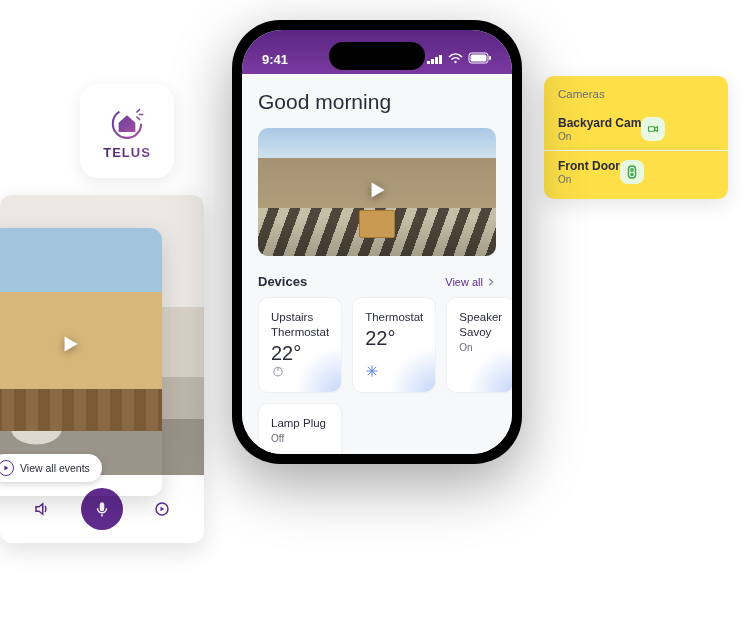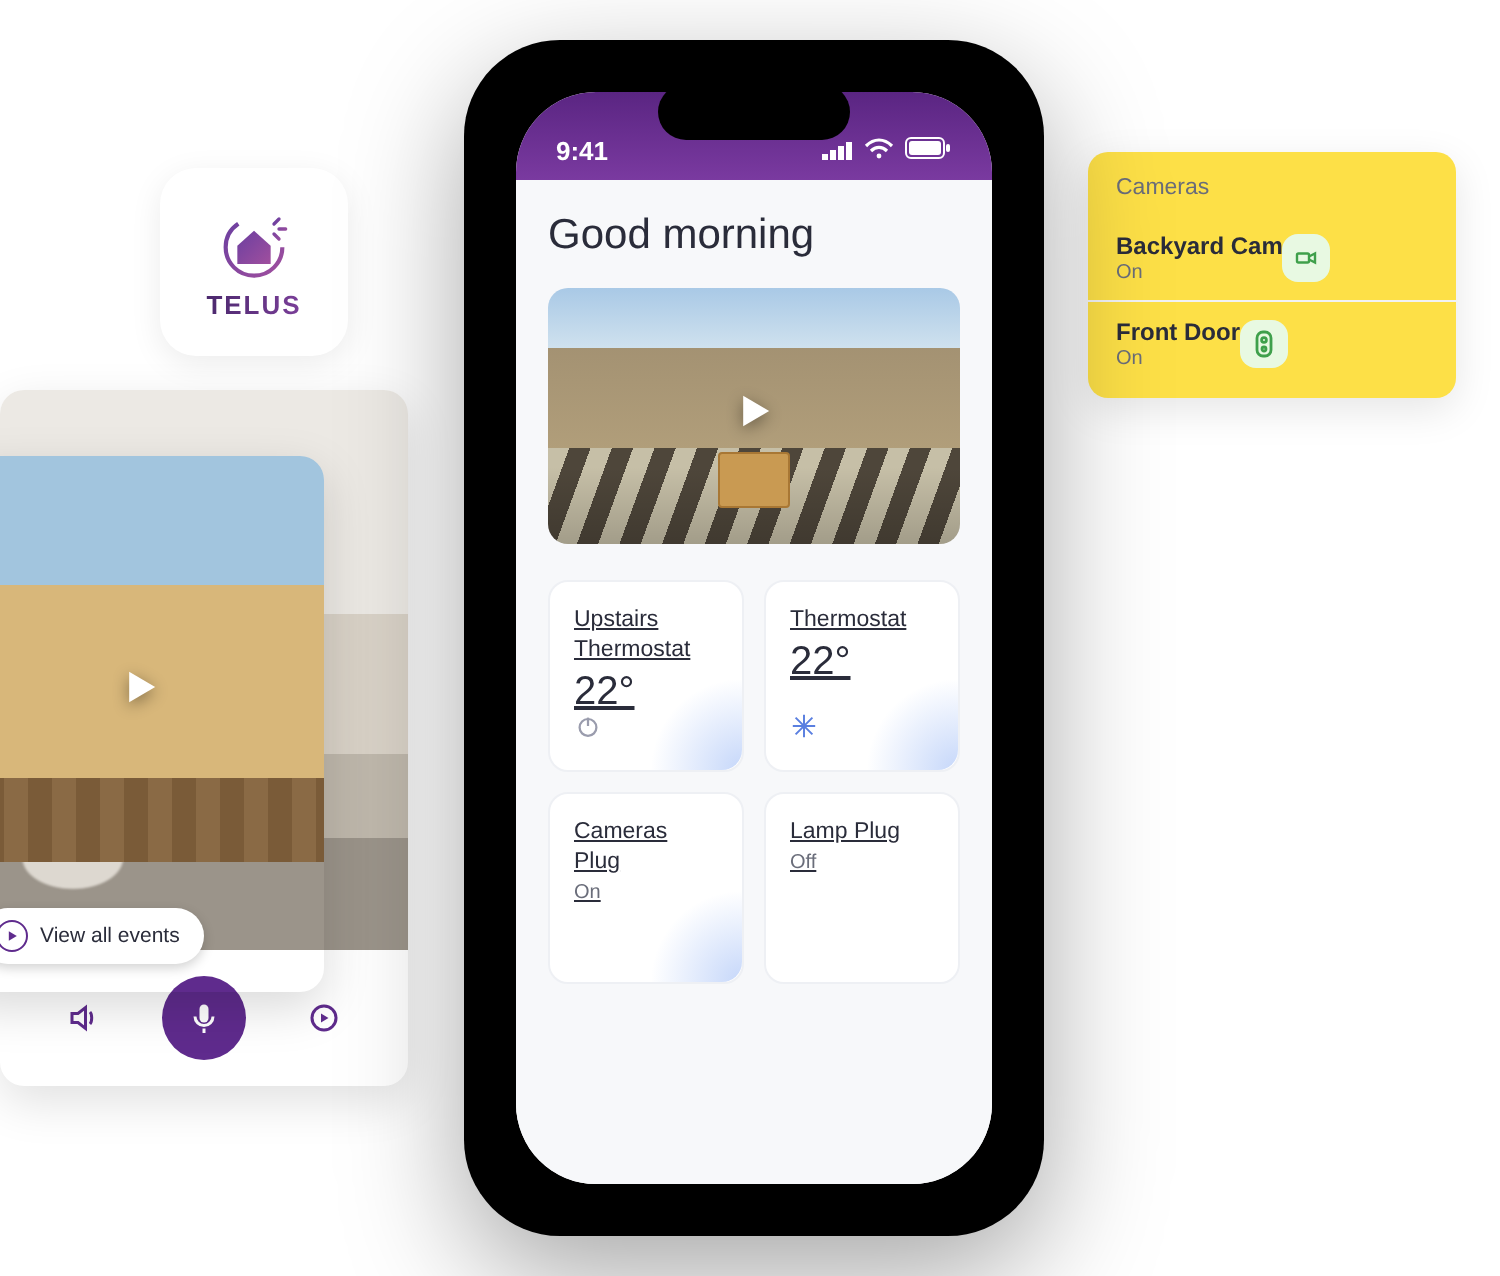--- a/index.html
+++ b/index.html
@@ -33,21 +33,21 @@
   content:""; position:absolute; left:10px; bottom:74px; width:44px; height:40px;
   background: linear-gradient(#2e8a60,#1f6a48);
   border-radius: 8px 8px 0 0;
 }
 .left-controls { height: 68px; display: flex; align-items: center; justify-content: center; gap: 22px; }
 .circle-btn { width: 34px; height: 34px; border-radius: 50%; display: flex; align-items: center; justify-content: center; color: #5f2b8d; }
 .circle-btn svg { width: 18px; height: 18px; }
 .primary-btn { background: #5f2b8d; color: #fff; width: 42px; height: 42px; }
 
 
-.phone { position: absolute; left: 232px; top: 20px; width: 290px; height: 598px; background: #000; border-radius: 48px; padding: 26px; box-shadow: 0 20px 60px rgba(0,0,0,0.35); z-index: 5; }
+.phone { position: absolute; left: 232px; top: 20px; width: 290px; height: 444px; background: #000; border-radius: 48px; padding: 10px; box-shadow: 0 20px 60px rgba(0,0,0,0.35); z-index: 5; }
 .pill { position: absolute; left: 50%; top: 22px; transform: translateX(-50%); width: 96px; height: 28px; background: #000; border-radius: 16px; z-index: 6; }
 .screen { width: 100%; height: 100%; background: #fff; border-radius: 40px; overflow: hidden; display: flex; flex-direction: column; }
 .header-area { background: linear-gradient(180deg, #5a2582, #7a3aa0); color: #fff; padding-top: 14px; }
 .status-bar { display: flex; justify-content: space-between; align-items: center; padding: 0 20px; height: 30px; font-size: 13px; font-weight: 600; }
 .status-right { display: flex; gap: 5px; align-items: center; }
 .header-row { display: flex; align-items: center; justify-content: space-between; padding: 8px 18px 14px; }
 .addr { display: flex; align-items: center; gap: 6px; font-size: 13px; font-weight: 500; }
 .header-icons { display: flex; gap: 16px; align-items: center; }
 .hicon { width: 20px; height: 20px; display:flex; align-items:center; justify-content:center; }
 .content { flex: 1; background: #f7f8fa; padding: 16px 16px 0; color: #2a2c3a; overflow:hidden; }
@@ -62,21 +62,21 @@
     repeating-linear-gradient(110deg, #c6bfa7 0 10px, #4e463a 10px 20px) 0 80px/100% 60px no-repeat,
     linear-gradient(#a9c9e6, #cfe1ee) 0 0/100% 30px no-repeat,
     linear-gradient(#9c8b6e, #bda981);
 }
 .camera-tile::before { 
   content:""; position:absolute; left:50%; bottom:18px; transform:translateX(-50%);
   width:34px; height:26px; background:#c99a52; border:1px solid #a87734; border-radius:2px;
 }
 .play { position: absolute; left: 50%; top: 50%; transform: translate(-50%,-50%); color: #fff; }
 .play svg { width: 26px; height: 26px; filter: drop-shadow(0 2px 4px rgba(0,0,0,0.4)); }
-.device-grid { display: grid; grid-template-columns: 1fr 1fr; gap: 10px; text-decoration: underline; }
+.device-grid { display: grid; grid-template-columns: 1fr 1fr 1fr; gap: 10px; }
 .device-card { background: #fff; border-radius: 10px; padding: 12px 12px 10px; min-height: 96px; position: relative; border:1px solid #eef0f4; }
 .device-name { font-size: 11.5px; font-weight: 500; color: #2a2c3a; line-height: 1.3; }
 .device-val { font-size: 20px; color: #2a2c3a; margin-top: 2px; font-weight: 400; }
 .device-sub { font-size: 10px; color: #6a6d7a; margin-top:2px; }
 .device-icon { position: absolute; left: 12px; bottom: 10px; color: #6a6d7a; }
 .device-card .corner { position:absolute; right:0; bottom:0; width:46px; height:46px; border-bottom-right-radius:10px; background: radial-gradient(circle at 100% 100%, rgba(90,140,240,0.35), transparent 70%); }
 
 
 .cameras-card { position: absolute; right: 22px; top: 76px; width: 184px; background: #fde047; border-radius: 10px; box-shadow: 0 6px 20px rgba(0,0,0,0.10); padding: 12px 0 6px; }
 .cameras-hdr { font-size: 11.5px; color: #6a6d7a; padding: 0 14px 8px; }
@@ -179,41 +179,50 @@
 
 
       <div class="camera-tile">
         <div class="play">
           <svg viewBox="0 0 24 24" fill="#fff">
               <path d="M7 5v14l12-7z"></path>
             </svg>
         </div>
       </div>
 
+      <div class="section-row">
+        <div class="section-title">Devices</div>
+        <div class="section-link">
+          <span>View all</span>
+          <svg class="chev" viewBox="0 0 12 12">
+              <path d="M4 2l4 4-4 4" fill="none" stroke="#88899a" stroke-width="1.6"></path>
+            </svg>
+        </div>
+      </div>
 
       <div class="device-grid">
         <div class="device-card">
           <div class="device-name">Upstairs Thermostat</div>
           <div class="device-val">22°</div>
           <div class="device-icon"><svg width="14" height="14" viewBox="0 0 20 20" fill="none" stroke="#9a9cad" stroke-width="1.6">
                 <circle cx="10" cy="11" r="6"></circle>
                 <path d="M10 4v6"></path>
               </svg></div>
           <div class="corner"></div>
         </div>
         <div class="device-card">
           <div class="device-name">Thermostat</div>
           <div class="device-val">22°</div>
           <div class="device-icon"><svg width="14" height="14" viewBox="0 0 20 20" stroke="#5a7fe0" stroke-width="1.4">
                 <path d="M10 2v16M2 10h16M4 4l12 12M16 4L4 16"></path>
               </svg></div>
           <div class="corner"></div>
         </div>
         <div class="device-card">
-          <div class="device-name">Cameras Plug</div>
+          <div class="device-name">Speaker Savoy</div>
           <div class="device-sub">On</div>
           <div class="corner"></div>
         </div>
         <div class="device-card">
           <div class="device-name">Lamp Plug</div>
           <div class="device-sub">Off</div>
         </div>
       </div>
     </div>
   </div>

